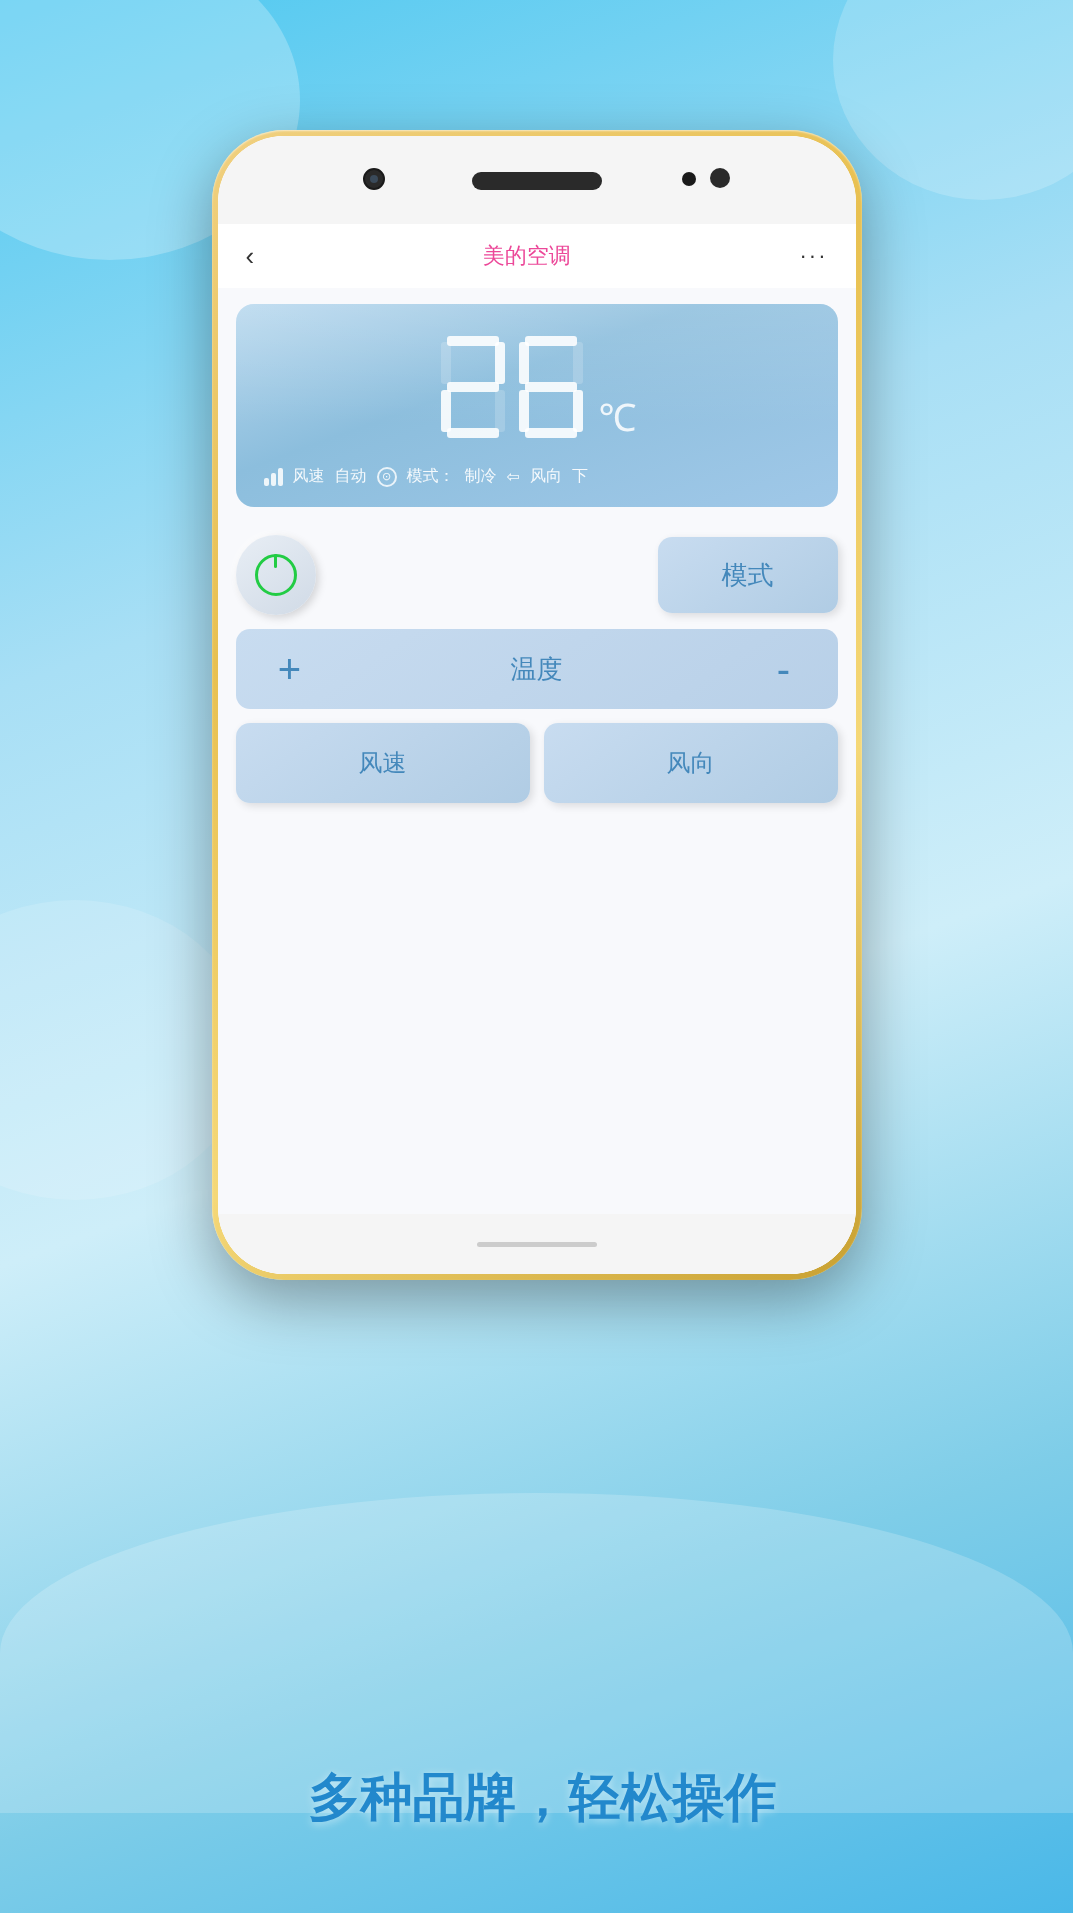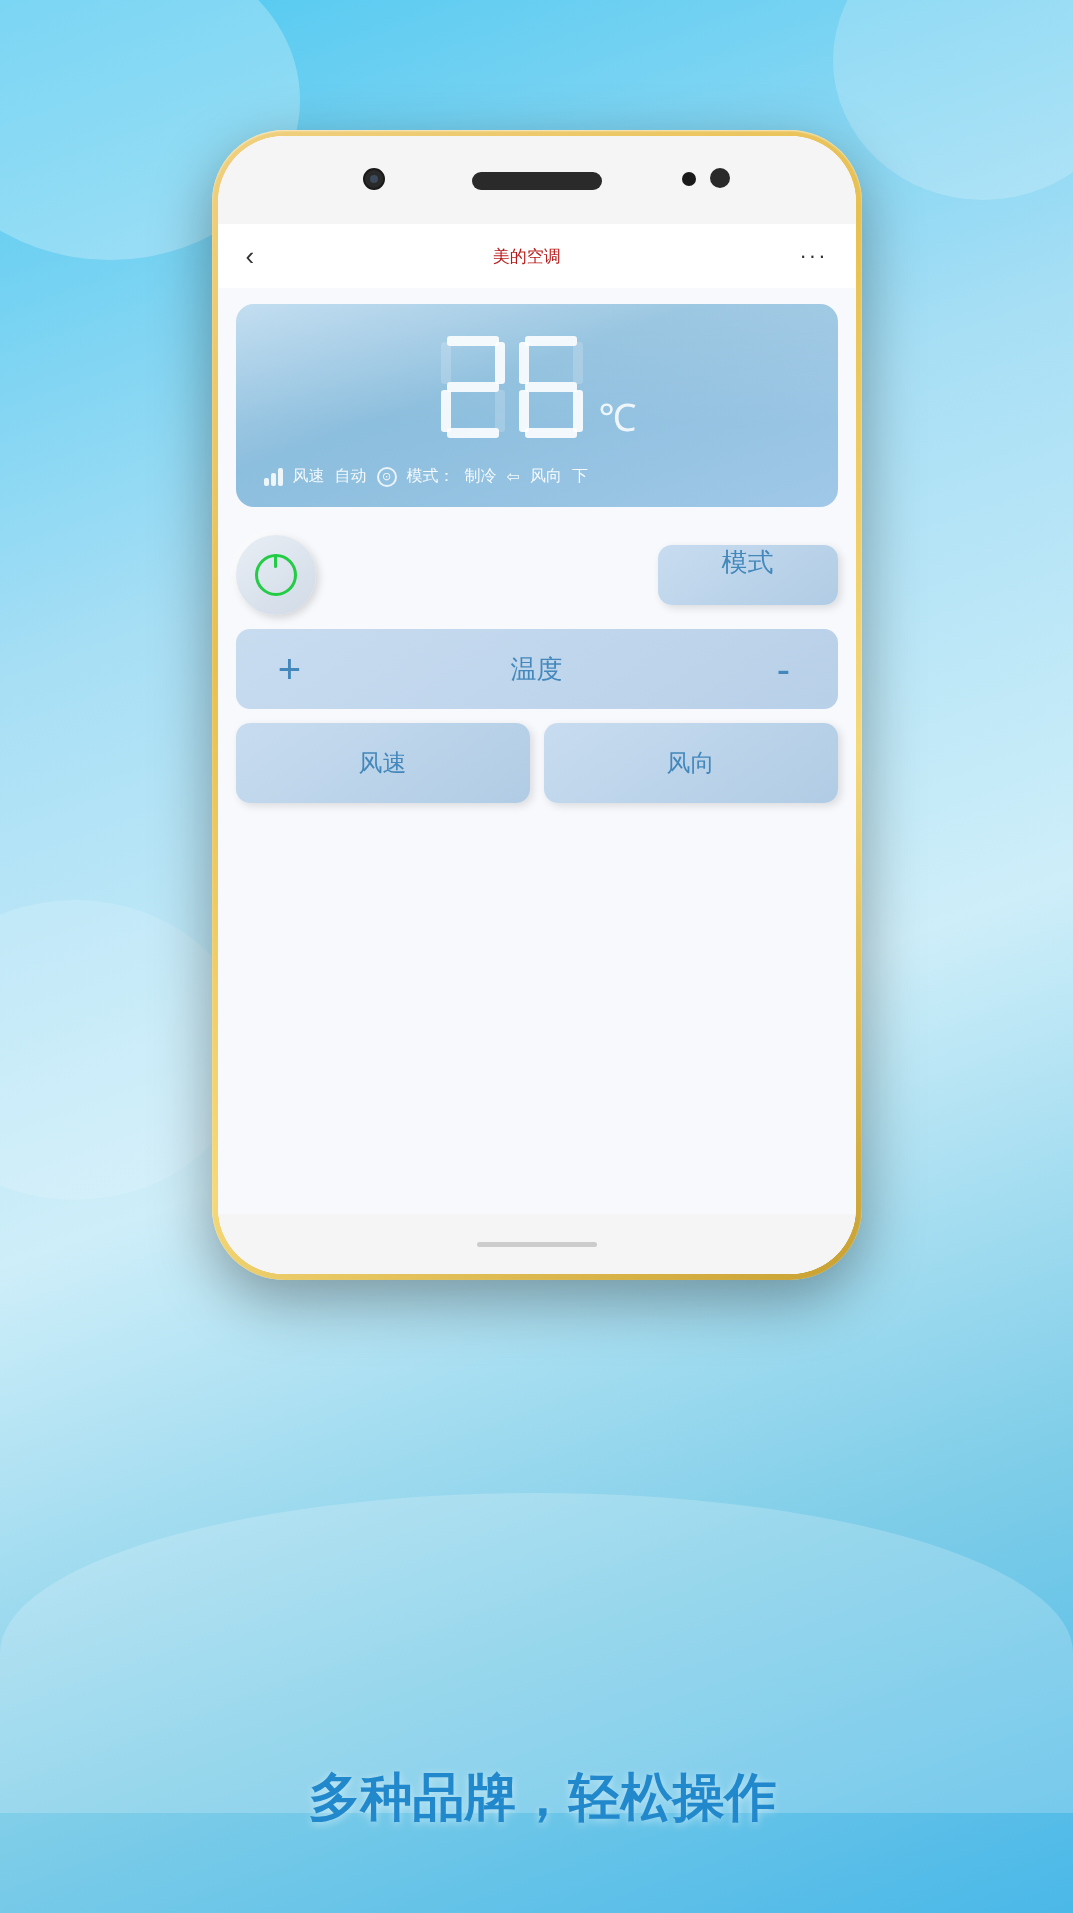--- a/index.html
+++ b/index.html
@@ -180,23 +180,23 @@
     }
 
     .nav-back {
       font-size: 26px;
       color: #333;
       cursor: pointer;
       font-weight: 300;
     }
 
     .nav-title {
-      font-size: 17px;
+      font-size: 22px;
       font-weight: 500;
-      color: #b91c1c;
+      color: #ec4899;
     }
 
     .nav-more {
       font-size: 22px;
       color: #333;
       letter-spacing: 2px;
       cursor: pointer;
     }
 
     
@@ -322,25 +322,25 @@
       position: absolute;
       top: -3px;
       width: 3px;
       height: 14px;
       background: #22cc44;
       border-radius: 2px;
     }
 
     .mode-btn {
       width: 180px;
-      height: 60px;
+      height: 76px;
       background: linear-gradient(145deg, #c8dcf0, #b0cce4);
       border-radius: 14px;
       display: flex;
-      align-items: flex-start;
+      align-items: center;
       justify-content: center;
       cursor: pointer;
       box-shadow: 3px 3px 8px rgba(0,0,0,0.12);
     }
 
     .mode-btn-text {
       font-size: 26px;
       color: #4488bb;
       font-weight: 500;
     }

